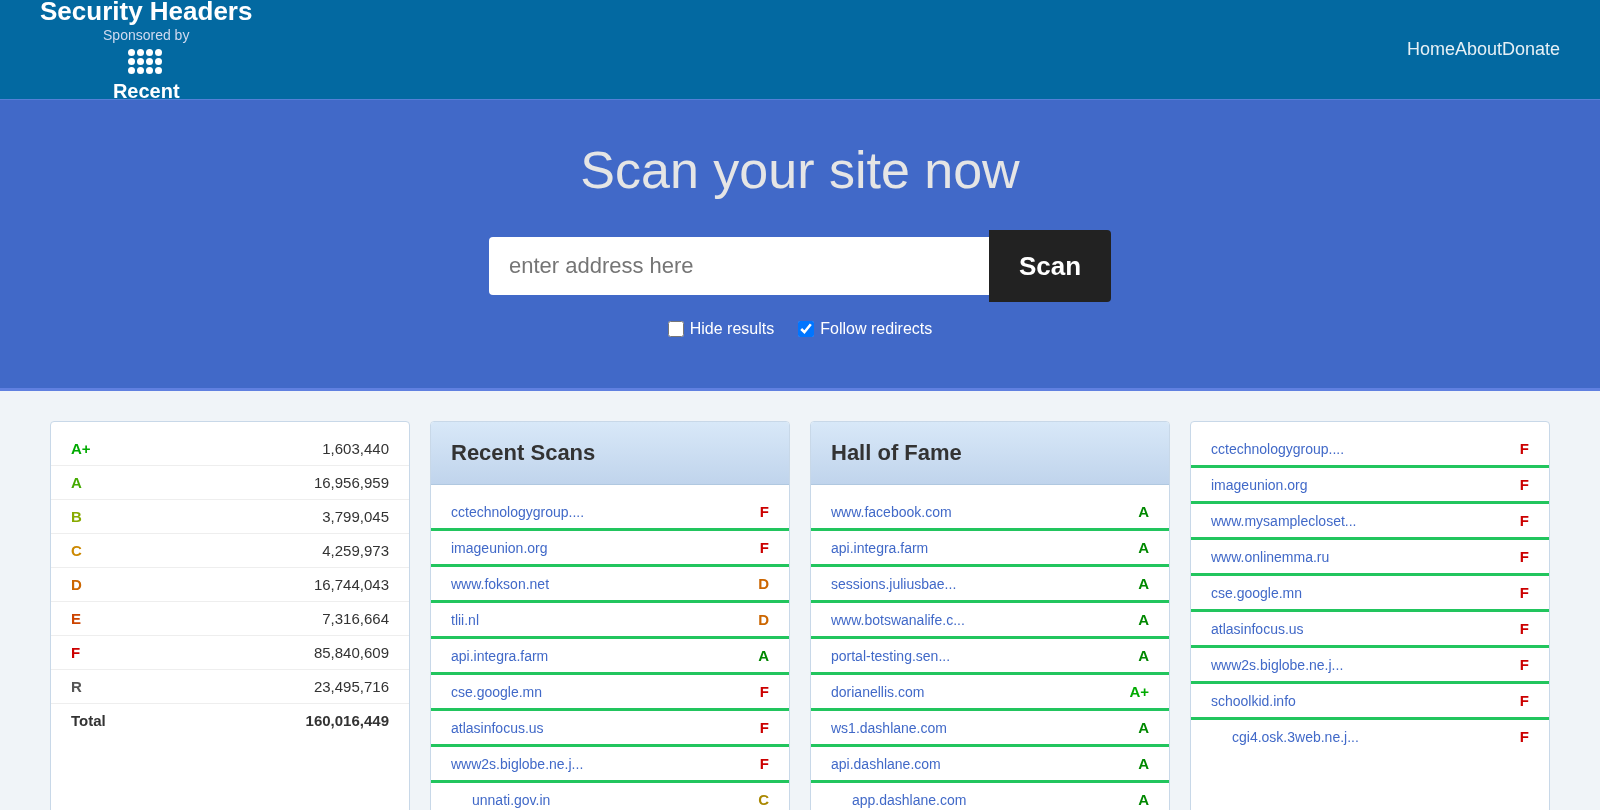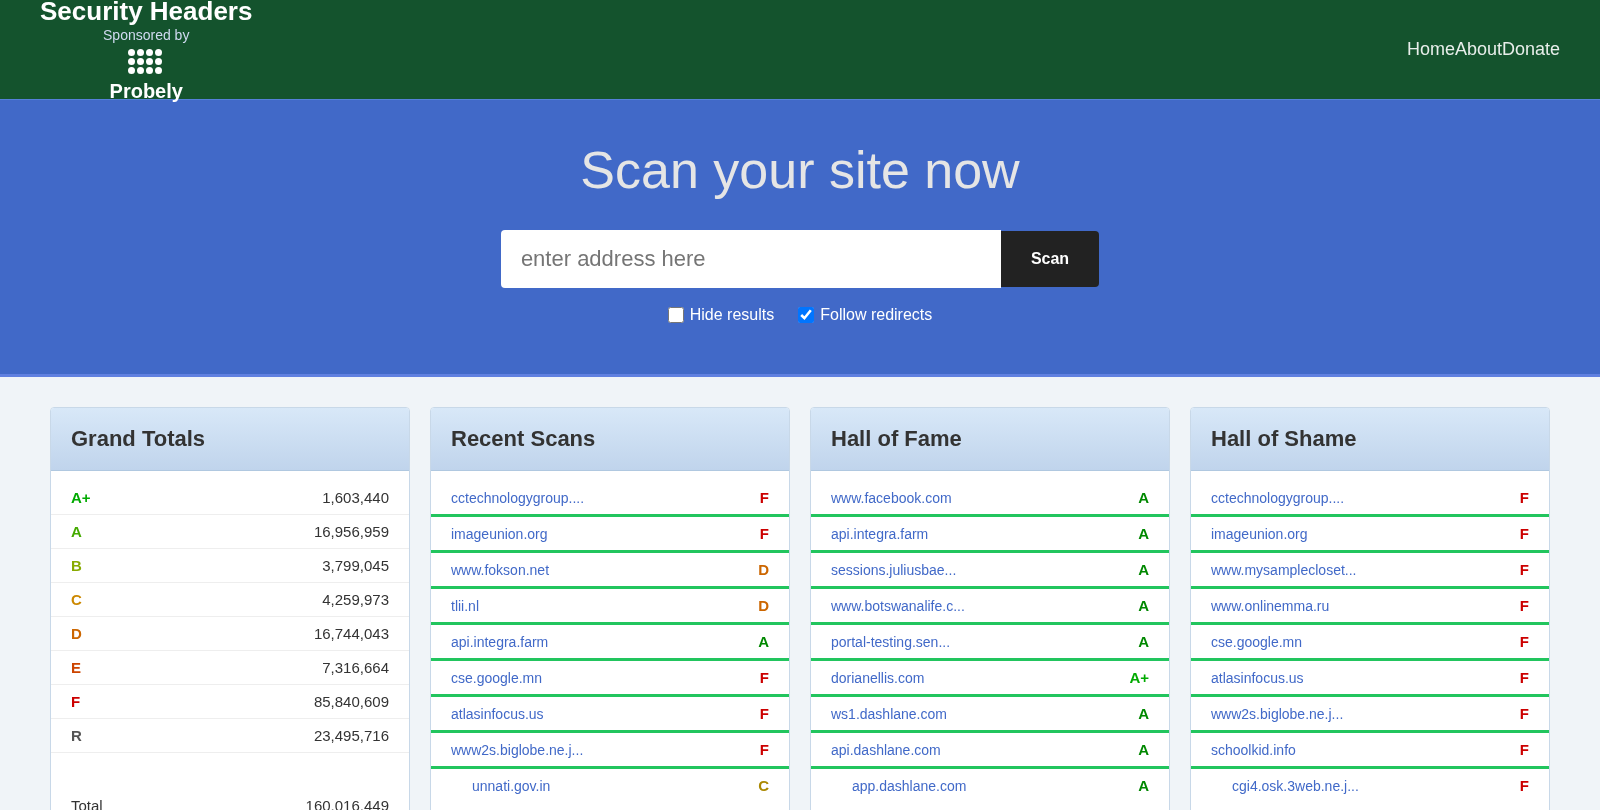--- a/index.html
+++ b/index.html
@@ -1,20 +1,20 @@
 <!DOCTYPE html>
 <html><head>
   <meta charset="utf-8">
   <style>
     * { box-sizing: border-box; margin: 0; padding: 0; }
     body { font-family: Arial, Helvetica, sans-serif; background: #f0f4f8; }
 
     
     .header {
-      background: #14532d;
+      background: #0369a1;
       display: flex;
       align-items: center;
       justify-content: space-between;
       padding: 0 40px;
       height: 100px;
       border-bottom: 1px solid #5580d8;
     }
     .logo-area { display: flex; flex-direction: column; }
     .logo-title { color: white; font-size: 26px; font-weight: bold; }
     .logo-sponsor { color: #d0daf0; font-size: 14px; display: flex; align-items: center; gap: 6px; flex-direction: column; }
@@ -48,23 +48,23 @@
       display: flex; justify-content: center; align-items: center; gap: 0;
       margin-bottom: 18px;
     }
     .scan-input {
       width: 500px; height: 58px; padding: 0 20px;
       font-size: 22px; color: #999; border: none;
       border-radius: 4px 0 0 4px; outline: none;
       background: white;
     }
     .scan-button {
-      height: 56px; padding: 0 30px;
+      height: 72px; padding: 0 30px;
       background: #222; color: white;
-      font-size: 16px; font-weight: bold;
+      font-size: 26px; font-weight: bold;
       border: none; cursor: pointer;
       border-radius: 0 4px 4px 0;
     }
     .scan-options {
       display: flex; justify-content: center; gap: 24px; color: white; font-size: 16px;
     }
     .scan-options label { display: flex; align-items: center; gap: 6px; cursor: pointer; }
     .scan-options input[type=checkbox] { width: 16px; height: 16px; }
 
     
@@ -108,21 +108,21 @@
     .grade-label { font-weight: bold; }
     .grade-aplus { color: #00aa00; }
     .grade-a { color: #44aa00; }
     .grade-b { color: #88aa00; }
     .grade-c { color: #cc8800; }
     .grade-d { color: #cc6600; }
     .grade-e { color: #cc4400; }
     .grade-f { color: #cc0000; }
     .grade-r { color: #555; }
     .totals-count { color: #333; }
-    .totals-total { font-weight: normal; color: #333; margin-top: 36px; }
+    .totals-total { font-weight: bold; color: #333; }
 
     
     .scan-row {
       display: flex; justify-content: space-between; align-items: center;
       padding: 8px 20px; border-bottom: 3px solid #22c55e;
       font-size: 14px;
     }
     .scan-row:last-child { border-bottom: none; padding-left: 41px; }
     .scan-link { color: #4169c8; text-decoration: none; }
     .grade-badge { font-weight: bold; font-size: 15px; }
@@ -149,21 +149,21 @@
           <span></span>
         <span></span>
           <span></span>
           <span></span>
           <span></span>
         <span></span>
           <span></span>
           <span></span>
           <span></span>
       </div>
-      <span class="probely-name">Probely</span>
+      <span class="probely-name">Recent</span>
     </div>
   </div>
   <nav class="nav">
     <a href="#">Home</a>
     <a href="#">About</a>
     <a href="#">Donate</a>
   </nav>
 </header>
 
 <section class="hero">
@@ -182,21 +182,20 @@
       <span>Follow redirects</span>
     </label>
   </div>
 </section>
 
 <div class="divider"></div>
 
 <section class="cards-section">
 
   <div class="card">
-    <div class="card-header">Grand Totals</div>
     <div class="card-body" id="grand-totals-body">
         <div class="totals-row">
           <span class="grade-label grade-aplus">A+</span>
           <span class="totals-count">1,603,440</span>
         </div>
         <div class="totals-row">
           <span class="grade-label grade-a">A</span>
           <span class="totals-count">16,956,959</span>
         </div>
         <div class="totals-row">
@@ -308,21 +307,20 @@
           <span class="grade-badge col-green">A</span>
         </div>
         <div class="scan-row">
           <a class="scan-link" href="#">app.dashlane.com</a>
           <span class="grade-badge col-green">A</span>
         </div>
       </div>
   </div>
 
   <div class="card">
-    <div class="card-header">Hall of Shame</div>
     <div class="card-body" id="hall-of-shame-body">
         <div class="scan-row">
           <a class="scan-link" href="#">cctechnologygroup....</a>
           <span class="grade-badge col-red">F</span>
         </div>
         <div class="scan-row">
           <a class="scan-link" href="#">imageunion.org</a>
           <span class="grade-badge col-red">F</span>
         </div>
         <div class="scan-row">

